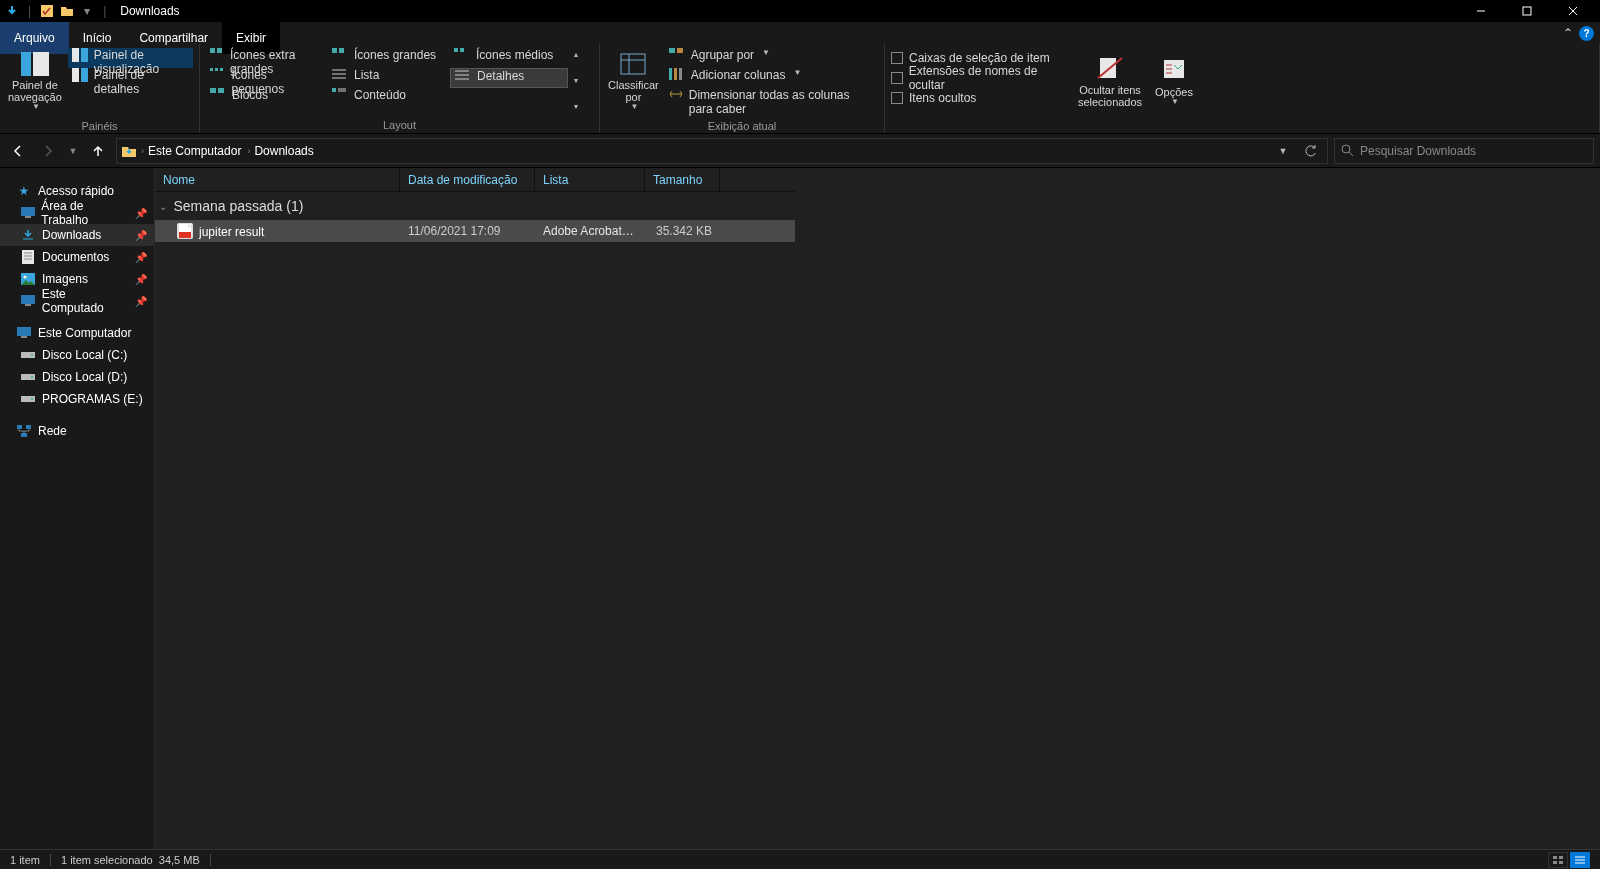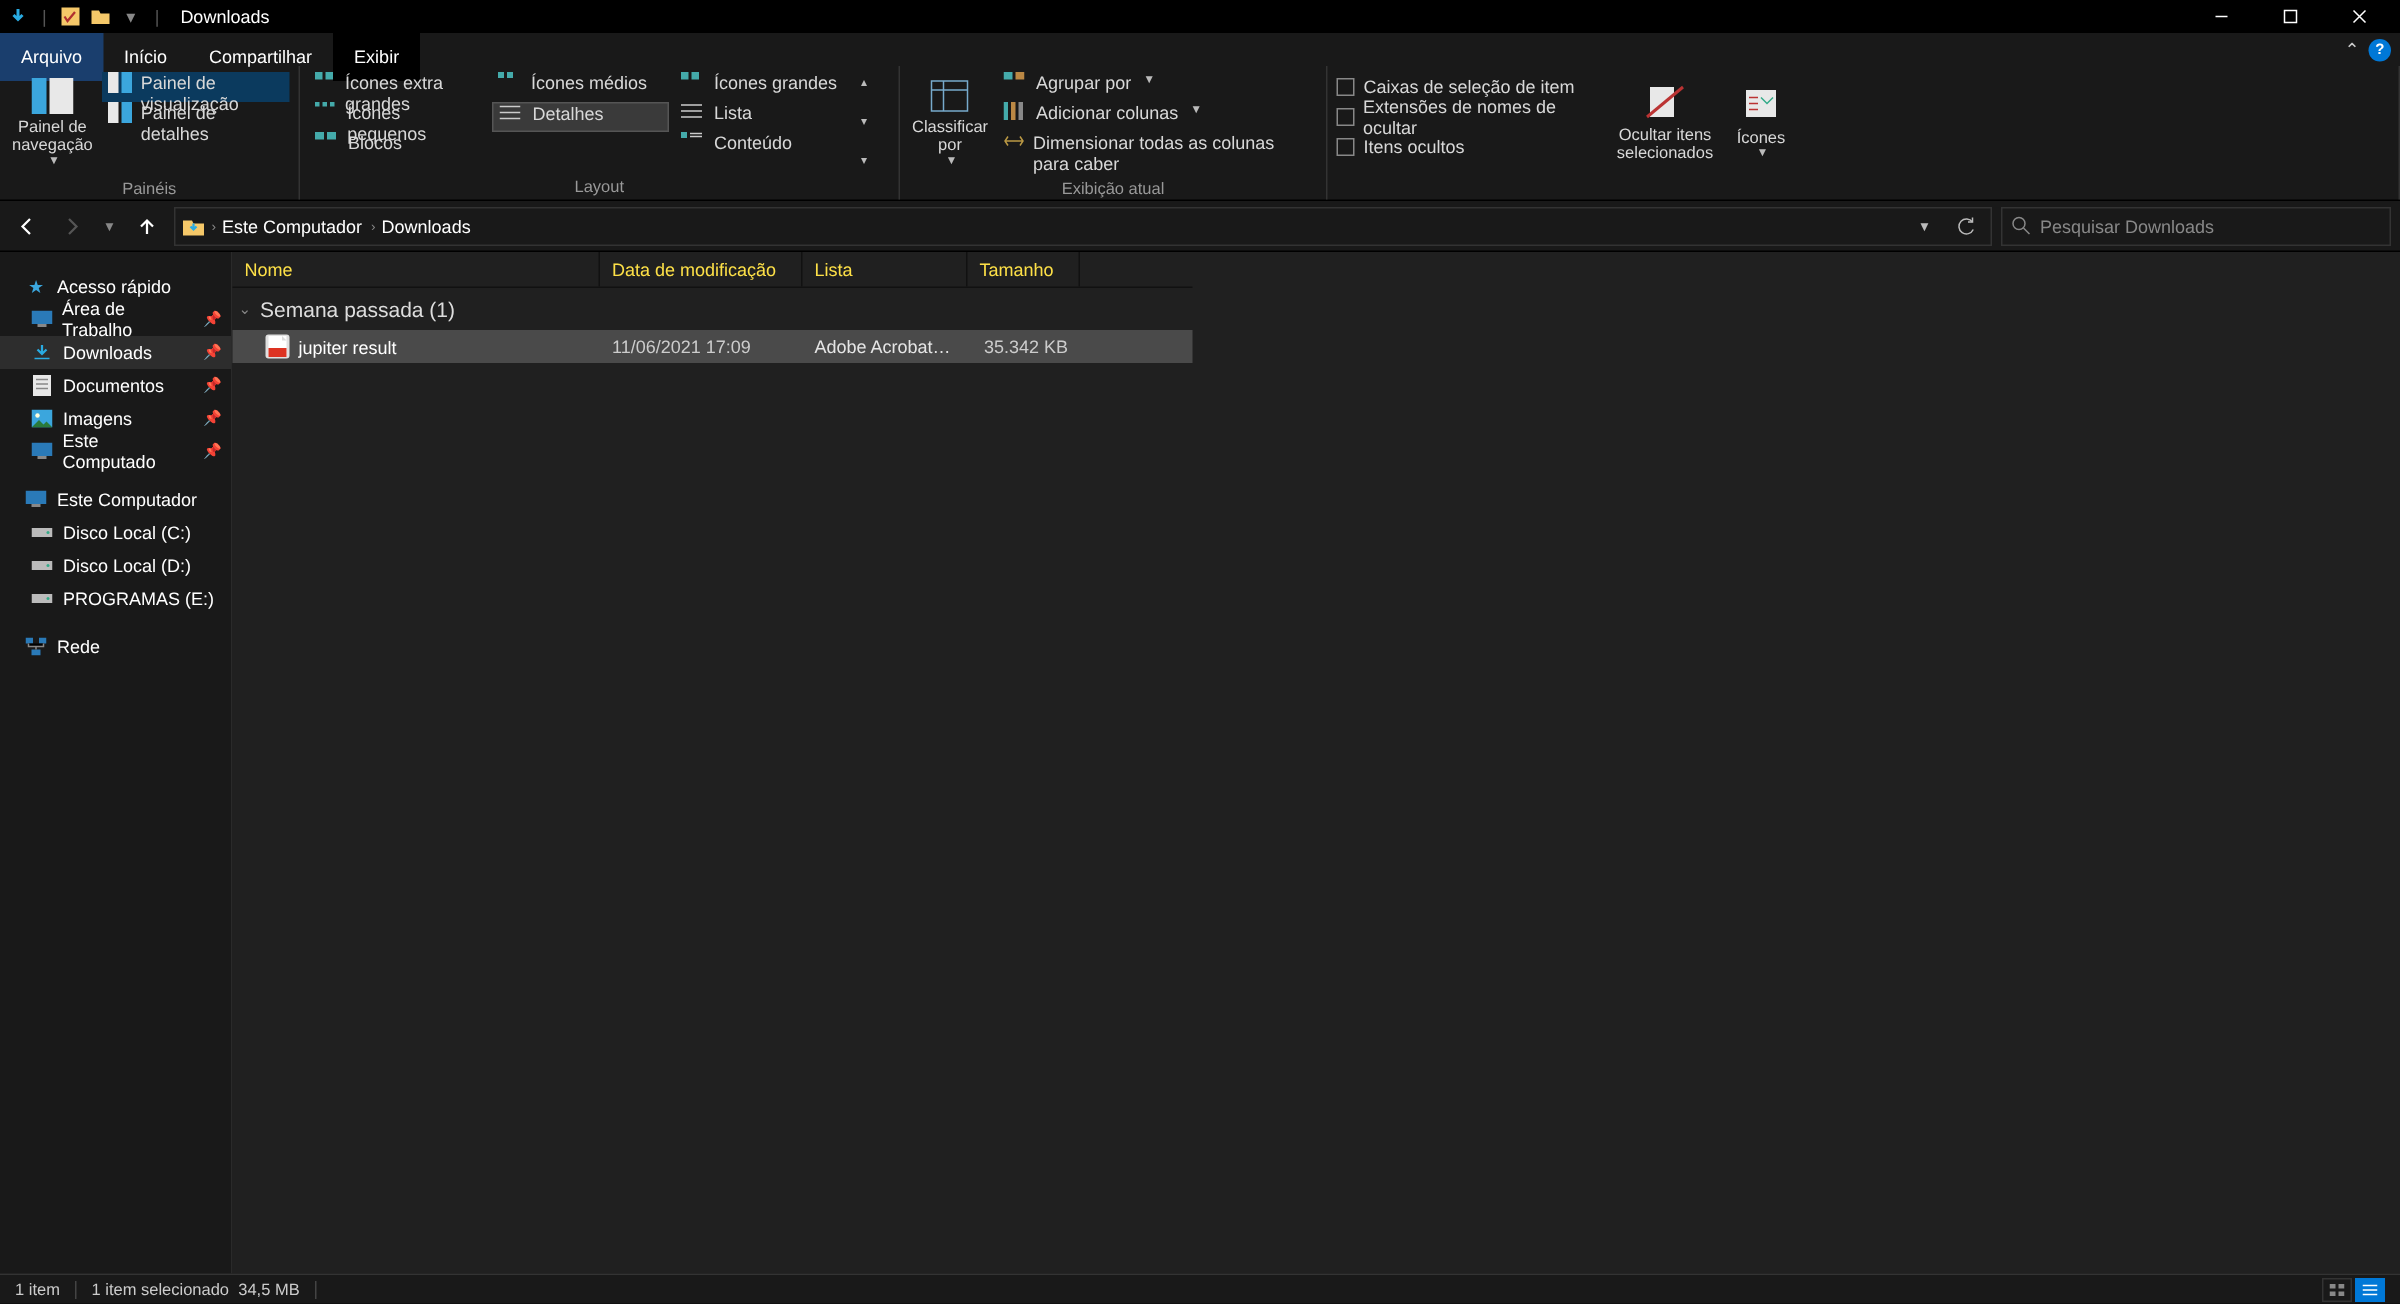--- a/index.html
+++ b/index.html
@@ -51,21 +51,21 @@
 .main{position:absolute;top:168px;bottom:20px;left:0;right:0;display:flex;background:#191919}
 .side{width:155px;background:#191919;border-right:1px solid #2a2a2a;padding-top:12px;overflow:hidden}
 .side .item{display:flex;align-items:center;height:22px;padding-left:16px;gap:6px;font-size:12px}
 .side .item.sub{padding-left:20px}
 .side .item.sel{background:#2d2d2d}
 .side .pin{margin-left:auto;margin-right:6px;color:#777;font-size:10px}
 .side .sic{width:16px;display:flex;justify-content:center}
 .side .gap{height:10px}
 
 .content{flex:1;display:flex;flex-direction:column;background:#202020;position:relative}
-.colhead{height:24px;display:flex;align-items:center;border-bottom:1px solid #111;font-size:12px;color:#fde047;background:#202020;width:640px}
+.colhead{height:24px;display:flex;align-items:center;border-bottom:1px solid #111;font-size:12px;color:#7dd3fc;background:#202020;width:640px}
 .colhead .c{padding:0 8px;border-right:1px solid #111;height:100%;display:flex;align-items:center}
 .colhead .c.name{flex:0 0 245px}
 .colhead .c.date{flex:0 0 135px}
 .colhead .c.type{flex:0 0 110px}
 .colhead .c.size{flex:0 0 75px}
 
 .grouphdr{display:flex;align-items:center;height:28px;color:#ddd;font-size:14px;padding-left:4px;width:640px}
 .grouphdr .chev{color:#888;margin-right:6px;font-size:10px}
 
 .row{display:flex;align-items:center;height:22px;font-size:12px;width:640px}
@@ -210,63 +210,63 @@
                 <rect x="8" y="0" width="6" height="5" fill="#4aa"></rect>
               </svg>
             </span>
             <span>Blocos</span>
           </div>
       </div>
       <div class="col layoutcol">
         <div class="midbtn">
             <span class="ic">
               <svg width="14" height="12" viewBox="0 0 14 12">
+                <rect x="0" y="0" width="5" height="5" fill="#4aa"></rect>
+                <rect x="7" y="0" width="5" height="5" fill="#4aa"></rect>
+              </svg>
+            </span>
+            <span>Ícones grandes</span>
+          </div>
+        <div class="midbtn">
+            <span class="ic">
+              <svg width="14" height="12" viewBox="0 0 14 12">
+                <path d="M0 2h14M0 6h14M0 10h14" stroke="#ccc"></path>
+              </svg>
+            </span>
+            <span>Lista</span>
+          </div>
+        <div class="midbtn">
+            <span class="ic">
+              <svg width="14" height="12" viewBox="0 0 14 12">
+                <rect x="0" y="0" width="4" height="4" fill="#4aa"></rect>
+                <path d="M6 1h8M6 3h8" stroke="#ccc"></path>
+              </svg>
+            </span>
+            <span>Conteúdo</span>
+          </div>
+      </div>
+      <div class="col layoutcol">
+        <div class="midbtn">
+            <span class="ic">
+              <svg width="14" height="12" viewBox="0 0 14 12">
                 <rect x="0" y="0" width="4" height="4" fill="#4aa"></rect>
                 <rect x="6" y="0" width="4" height="4" fill="#4aa"></rect>
               </svg>
             </span>
             <span>Ícones médios</span>
           </div>
         <div class="midbtn selected">
             <span class="ic">
               <svg width="14" height="12" viewBox="0 0 14 12">
                 <path d="M0 2h14M0 6h14M0 10h14" stroke="#ccc"></path>
               </svg>
             </span>
             <span>Detalhes</span>
           </div>
         <div class="midbtn"></div>
-      </div>
-      <div class="col layoutcol">
-        <div class="midbtn">
-            <span class="ic">
-              <svg width="14" height="12" viewBox="0 0 14 12">
-                <rect x="0" y="0" width="5" height="5" fill="#4aa"></rect>
-                <rect x="7" y="0" width="5" height="5" fill="#4aa"></rect>
-              </svg>
-            </span>
-            <span>Ícones grandes</span>
-          </div>
-        <div class="midbtn">
-            <span class="ic">
-              <svg width="14" height="12" viewBox="0 0 14 12">
-                <path d="M0 2h14M0 6h14M0 10h14" stroke="#ccc"></path>
-              </svg>
-            </span>
-            <span>Lista</span>
-          </div>
-        <div class="midbtn">
-            <span class="ic">
-              <svg width="14" height="12" viewBox="0 0 14 12">
-                <rect x="0" y="0" width="4" height="4" fill="#4aa"></rect>
-                <path d="M6 1h8M6 3h8" stroke="#ccc"></path>
-              </svg>
-            </span>
-            <span>Conteúdo</span>
-          </div>
       </div>
       <div class="col" style="justify-content:space-between;padding:2px 0">
         <span class="caret">▴</span>
         <span class="caret">▾</span>
         <span class="caret">▾</span>
       </div>
     </div>
     <div class="label">Layout</div>
   </div>
 
@@ -343,21 +343,21 @@
         <span>Ocultar itens selecionados</span>
       </div>
       <div class="bigbtn" style="width:50px">
         <span class="ic">
             <svg width="24" height="24" viewBox="0 0 24 24">
               <rect x="2" y="2" width="20" height="18" fill="#e8e8e8"></rect>
               <path d="M4 7h6M4 11h6M4 15h6" stroke="#b33"></path>
               <path d="M12 7l4 4 4-4" stroke="#3a8" fill="none"></path>
             </svg>
           </span>
-        <span>Ícones</span>
+        <span>Opções</span>
         <span class="caret">▼</span>
       </div>
     </div>
   </div>
 </div>
 
 <div class="navbar">
   <div class="navbtn">
       <svg width="14" height="14" viewBox="0 0 14 14">
         <path d="M9 2L4 7l5 5" stroke="#fff" fill="none" stroke-width="1.5"></path>

